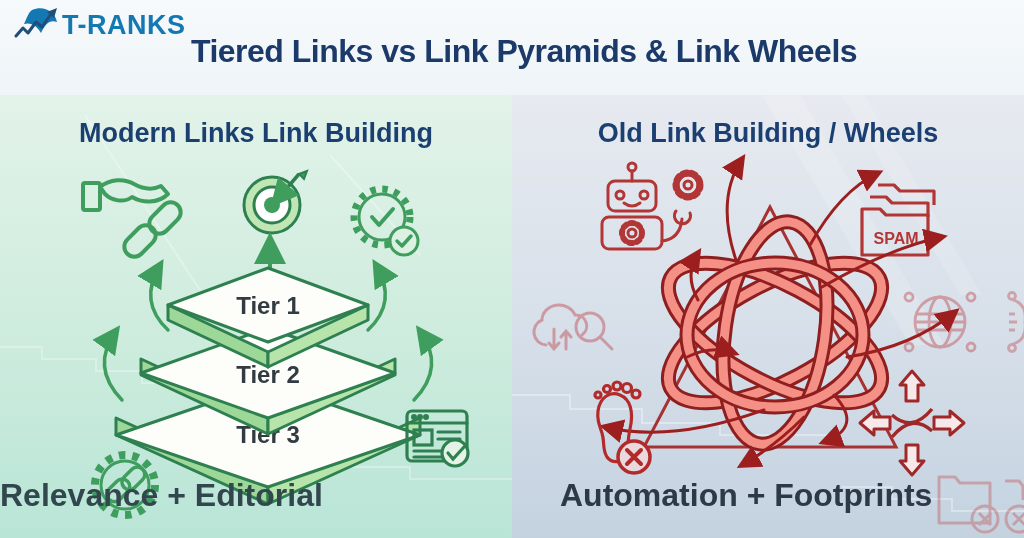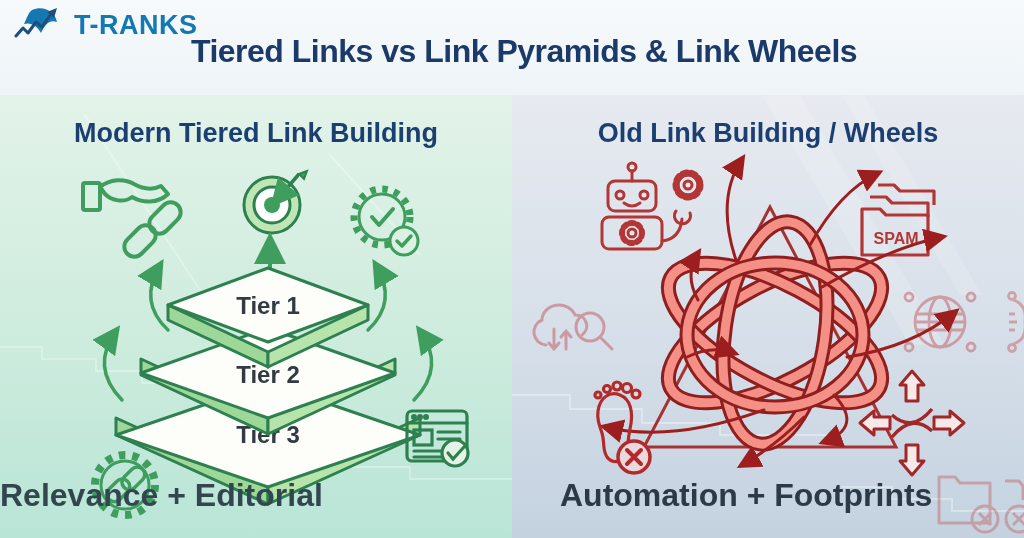--- a/index.html
+++ b/index.html
@@ -1,18 +1,18 @@
 <!DOCTYPE html>
 <html><head>
 <meta charset="utf-8">
 <style>
   html,body{margin:0;padding:0;background:#e8edf2;font-family:"Liberation Sans","DejaVu Sans",sans-serif;}
   .stage{position:relative;width:1024px;height:538px;overflow:hidden;background:#f4f8fb;}
   .topbar{position:absolute;left:0;top:0;width:1024px;height:95px;background:linear-gradient(180deg,#f7fafc,#eef4f8);}
-  .logo{position:absolute;left:14px;top:5px;display:flex;align-items:center;gap:12px;}
+  .logo{position:absolute;left:14px;top:5px;display:flex;align-items:center;gap:0;}
   .logo-text{font-size:27px;font-weight:bold;color:#1478b2;letter-spacing:.5px;}
   .main-title{position:absolute;left:12px;top:33px;width:1024px;text-align:center;font-size:32px;font-weight:bold;color:#1c3a69;letter-spacing:-.5px;}
   .panel{position:absolute;top:95px;width:512px;height:443px;}
   .panel-left{left:0;background:linear-gradient(180deg,#e3f3e9 0%,#cdecdd 55%,#b9e5d7 100%);}
   .panel-right{left:512px;background:linear-gradient(180deg,#e7eaf0 0%,#d6dfe9 55%,#c4d2e0 100%);}
   .panel-heading{position:absolute;top:23px;width:100%;text-align:center;font-size:27px;font-weight:bold;color:#1b3f70;}
   .panel-footer{position:absolute;bottom:24px;width:100%;text-align:left;font-size:32px;font-weight:bold;}
   .footer-green{color:#32464e;}
   .footer-red{color:#2c3a47;margin-left:48px;}
   svg{display:block;}
@@ -120,21 +120,21 @@
         <rect x="-23" y="-7" width="18" height="15"></rect>
         <line x1="1" y1="-5" x2="23" y2="-5"></line>
         <line x1="1" y1="2" x2="23" y2="2"></line>
         <line x1="-23" y1="14" x2="8" y2="14"></line>
         <line x1="-23" y1="20" x2="8" y2="20"></line>
         <circle cx="18" cy="16" r="13" fill="#e4f3e6"></circle>
         <path d="M11,16 l5,6 11,-12"></path>
       </g>
     </svg>
 
-    <div class="panel-heading">Modern Tiered Link Building</div>
+    <div class="panel-heading">Modern Links Link Building</div>
     <div class="panel-footer footer-green">Relevance + Editorial</div>
   </div>
 
   <div class="panel panel-right">
     <svg class="gfx" width="512" height="443" viewBox="0 0 512 443">
       <defs>
         <marker id="mr" markerWidth="10" markerHeight="10" refX="6" refY="4" orient="auto">
           <path d="M0,0 L8,4 L0,8 z" fill="#9c1e1e"></path>
         </marker>
       </defs>

